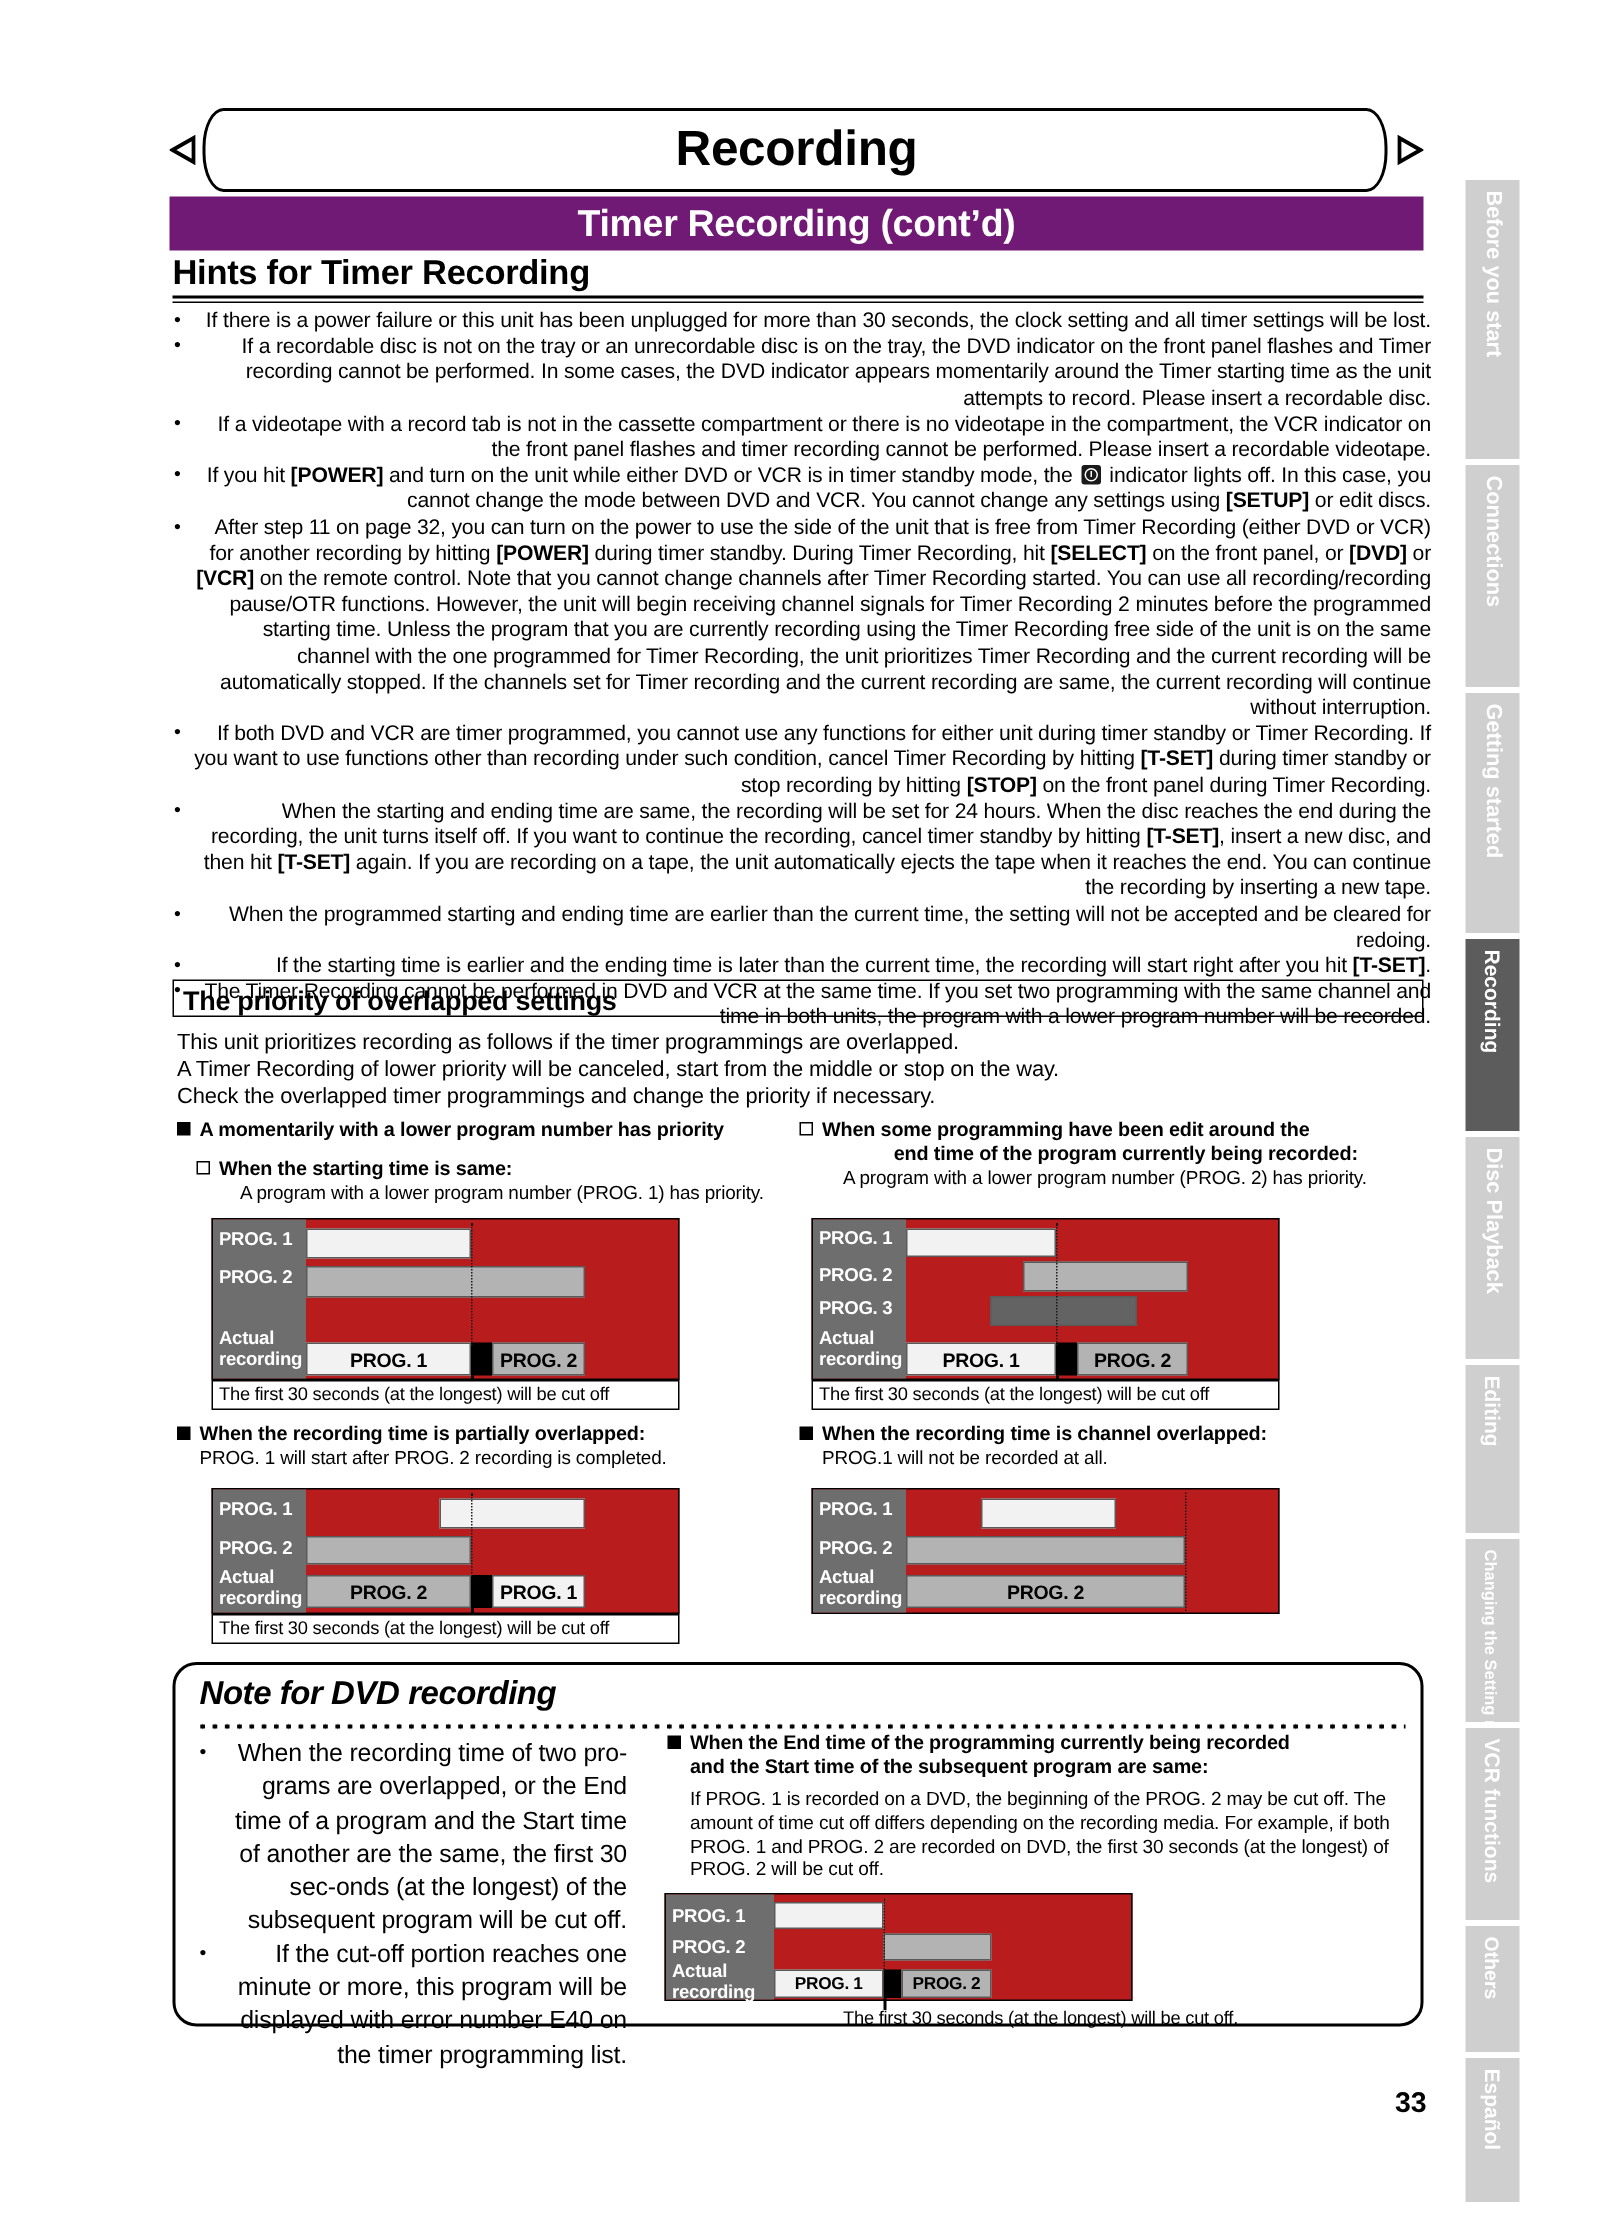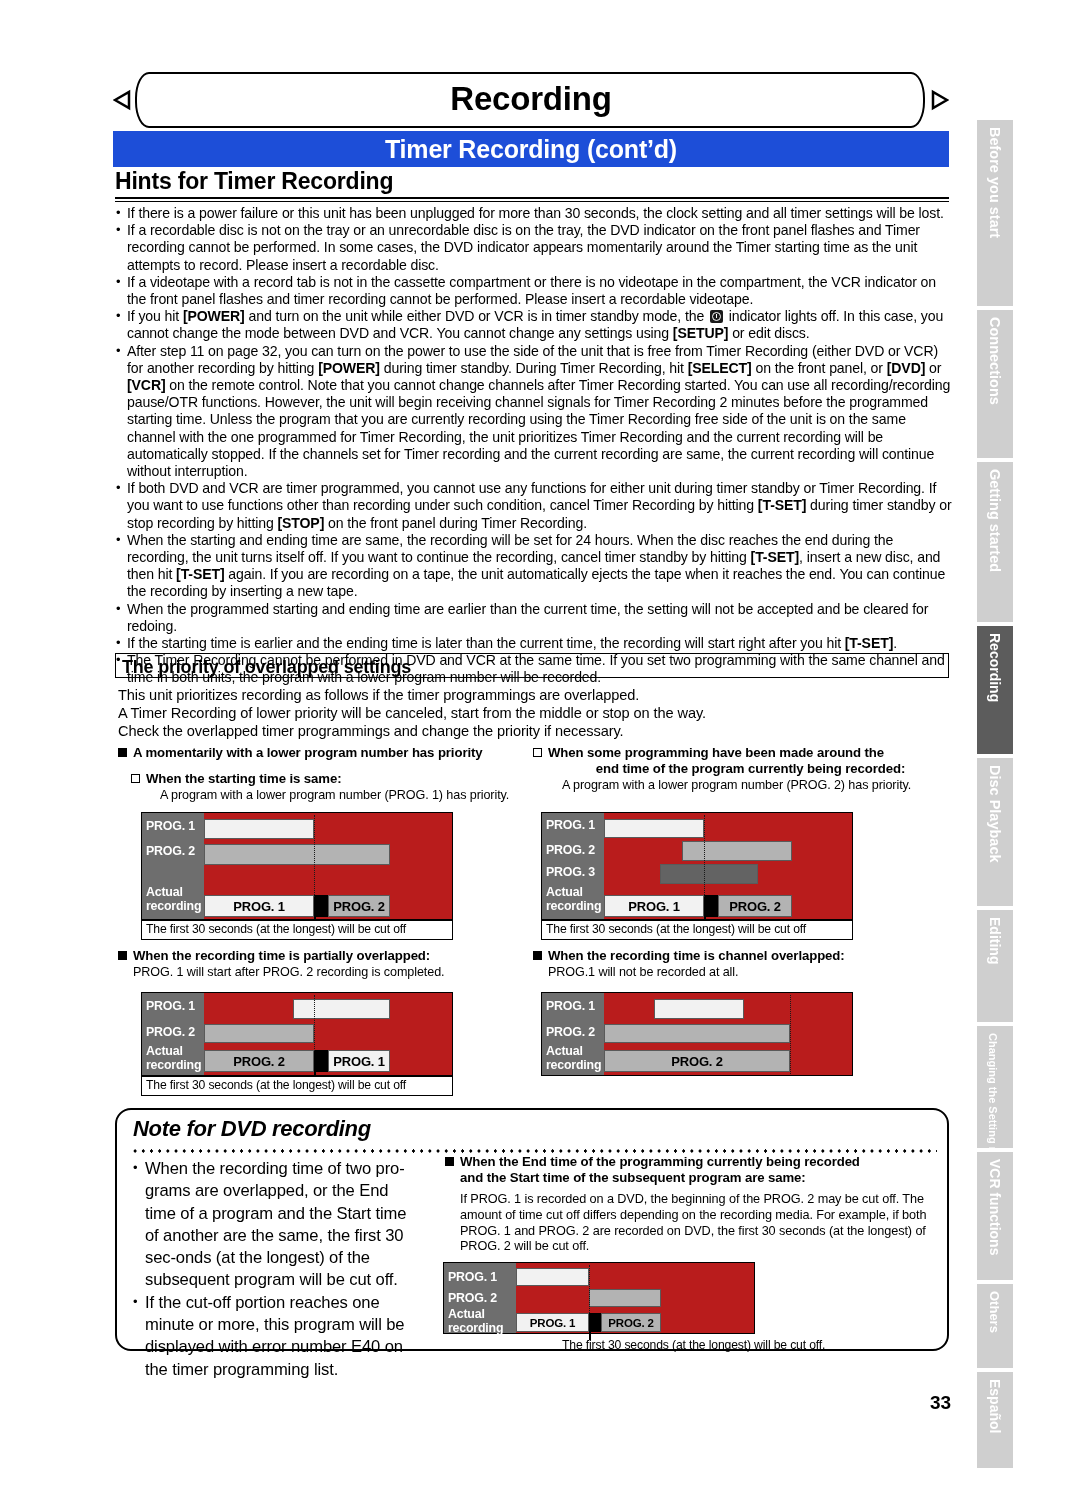--- a/index.html
+++ b/index.html
@@ -52,21 +52,21 @@
     width: 24px; height: 24px;
   }
   .banner-tail.left  { left: 0px; }
   .banner-tail.right { right: 0px; }
 
   
   .title-bar {
     position: absolute;
     left: 113px; top: 131px;
     width: 836px; height: 36px;
-    background: #1d4ed8;
+    background: #701a75;
     color: #fff;
     font-size: 25px;
     font-weight: bold;
     text-align: center;
     line-height: 36px;
     letter-spacing: -0.2px;
   }
 
   
   .section-head {
@@ -90,21 +90,21 @@
   .hints {
     position: absolute;
     left: 116px; top: 205px;
     width: 838px;
   }
   .hint {
     position: relative;
     padding-left: 11px;
     font-size: 14.1px;
     line-height: 17.2px;
-    text-align: left;
+    text-align: right;
     margin-bottom: 0px;
     letter-spacing: -0.12px;
   }
   .hint::before {
     content: "\2022";
     position: absolute;
     left: 0; top: -1px;
     font-size: 13px;
   }
   .kb { font-weight: bold; }
@@ -377,21 +377,21 @@
     <div class="blk-head" style="margin-top:10px;padding-left:28px;">
       <span class="sq-o" style="left:13px;"></span>
       <span>When the starting time is same:</span>
     </div>
     <div class="blk-sub" style="margin-top:1px;padding-left:42px;">A program with a lower program number (PROG. 1) has priority.</div>
   </div>
 
   <div class="case-col right" style="top:745px;">
     <div class="blk-head">
       <span class="sq-o"></span>
-      <span>When some programming have been made around the</span>
+      <span>When some programming have been edit around the</span>
     </div>
     <div class="blk-head" style="padding-left:15px;text-align:center;">end time of the program currently being recorded:</div>
     <div class="blk-sub" style="margin-top:1px;padding-left:29px;">A program with a lower program number (PROG. 2) has priority.</div>
   </div>
 
   <div class="diagram" style="left:141px; top:812px; width:312px; height:108px;">
     <div class="diag-label-col"></div>
     <div class="diag-rowlabel" style="top:7px;">PROG. 1</div>
     <div class="diag-rowlabel" style="top:32px;">PROG. 2</div>
     <div class="diag-rowlabel" style="top:73px;">Actual

